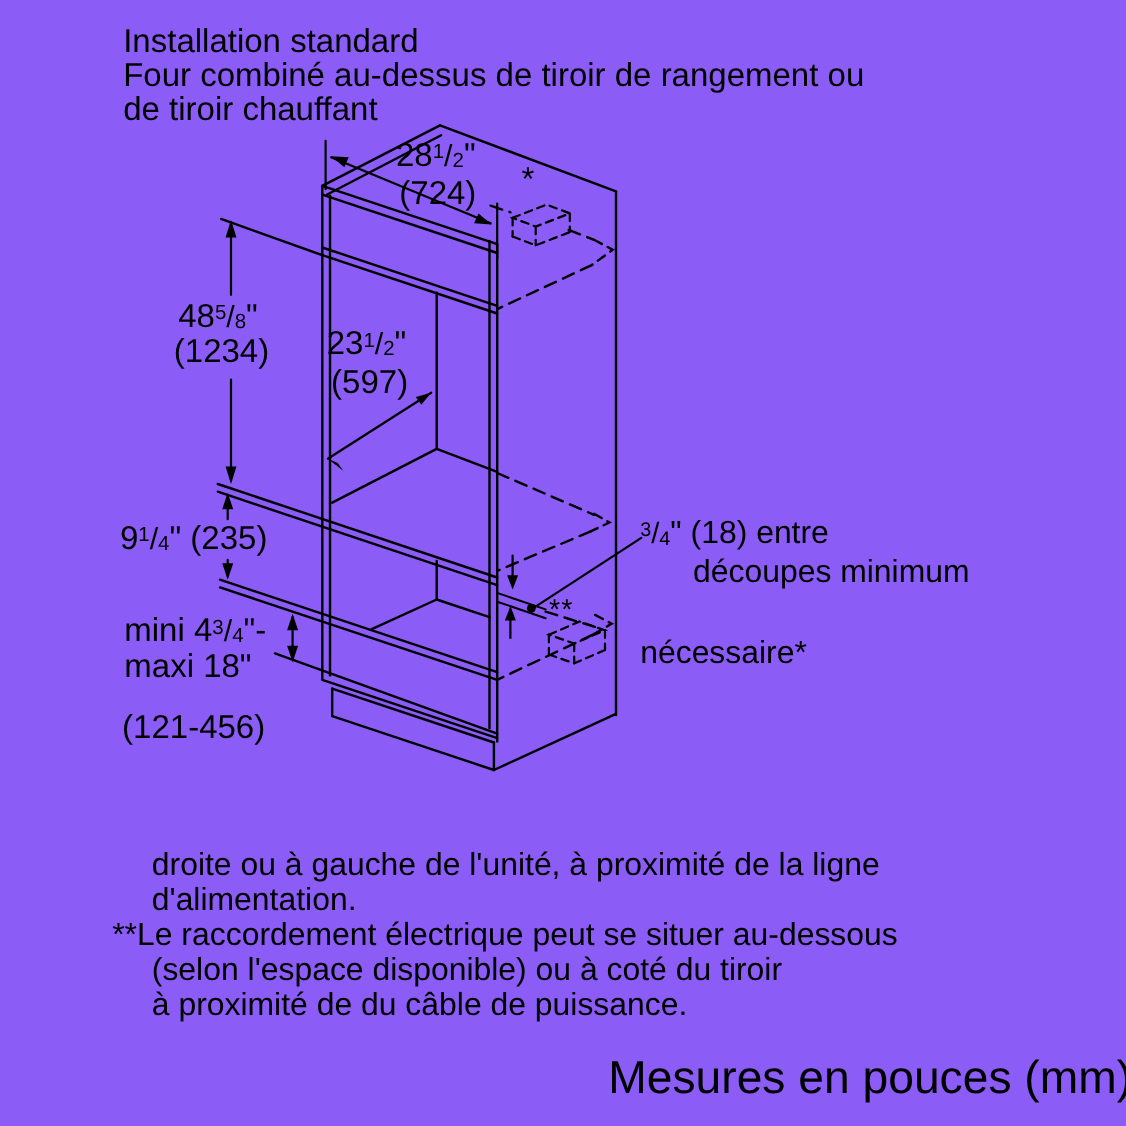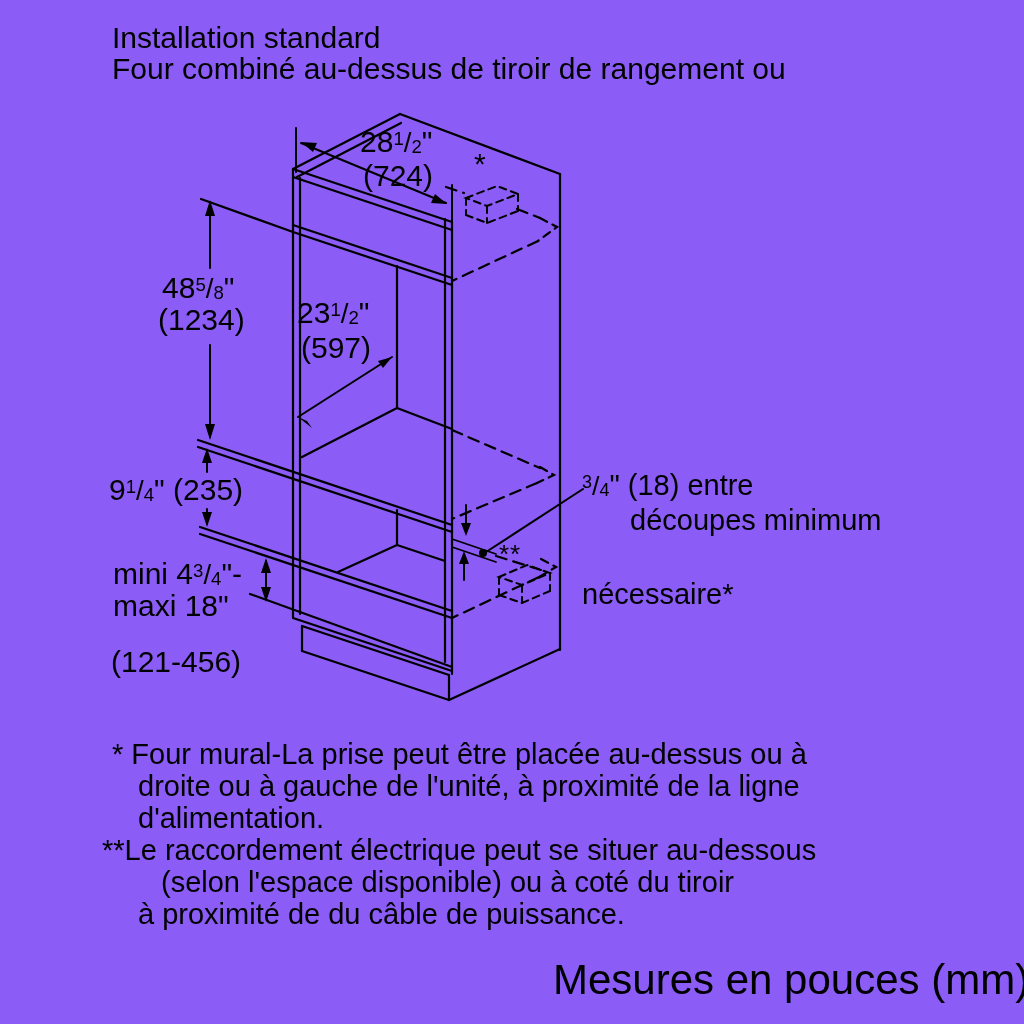--- a/index.html
+++ b/index.html
@@ -120,20 +120,21 @@
       <polygon points="298,417 312,428 307,421"></polygon>
       <polygon points="392,357 383,368 378,361"></polygon>
       <polygon points="466,536 461,523 471,523"></polygon>
       <polygon points="464,551 459,564 469,564"></polygon>
       <circle cx="483" cy="553" r="4"></circle>
     </g>
   </svg>
 
   <div class="lbl" style="left:112px;top:22px;">Installation standard</div>
   <div class="lbl" style="left:112px;top:53px;">Four combiné au-dessus de tiroir de rangement ou</div>
+  <div class="lbl" style="left:112px;top:84px;">de tiroir chauffant</div>
 
   <div class="lbl" style="left:360px;top:126px;"><span>28</span><span class="fn">1</span><span class="fsl">/</span><span class="fd">2</span><span>"</span></div>
   <div class="lbl" style="left:363px;top:160px;">(724)</div>
 
   <div class="lbl" style="left:162px;top:272px;"><span>48</span><span class="fn">5</span><span class="fsl">/</span><span class="fd">8</span><span>"</span></div>
   <div class="lbl" style="left:158px;top:304px;">(1234)</div>
 
   <div class="lbl" style="left:297px;top:297px;"><span>23</span><span class="fn">1</span><span class="fsl">/</span><span class="fd">2</span><span>"</span></div>
   <div class="lbl" style="left:301px;top:332px;">(597)</div>
 
@@ -143,22 +144,21 @@
   <div class="lbl" style="left:113px;top:590px;">maxi 18"</div>
   <div class="lbl" style="left:111px;top:598px;margin-top:48px;">(121-456)</div>
 
   <div class="lbl f29" style="left:582px;top:470px;"><span class="fn">3</span><span class="fsl">/</span><span class="fd">4</span><span>" (18) entre</span></div>
   <div class="lbl f29" style="left:582px;top:505px;margin-left:48px;">découpes minimum</div>
   <div class="lbl f29" style="left:582px;top:539px;margin-top:40px;">nécessaire*</div>
 
   <div class="lbl" style="left:474px;top:148px;">*</div>
   <div class="lbl f26" style="left:499px;top:541px;">**</div>
 
-  <div class="lbl f29" style="left:112px;top:739px;">* Four mural-La prise peut être placée au-dessus ou à</div>
   <div class="lbl f29" style="left:138px;top:771px;">droite ou à gauche de l'unité, à proximité de la ligne</div>
   <div class="lbl f29" style="left:102px;top:835px;">**Le raccordement électrique peut se situer au-dessous</div>
   <div class="lbl f29" style="left:138px;top:803px;">d'alimentation.</div>
-  <div class="lbl f29" style="left:138px;top:867px;margin-left:23px;">(selon l'espace disponible) ou à coté du tiroir</div>
+  <div class="lbl f29" style="left:138px;top:867px;">(selon l'espace disponible) ou à coté du tiroir</div>
   <div class="lbl f29" style="left:138px;top:899px;">à proximité de du câble de puissance.</div>
 
   <div class="lbl f31" style="left:553px;top:958px;">Mesures en pouces (mm)</div>
 
 </div>
 
 </body></html>

